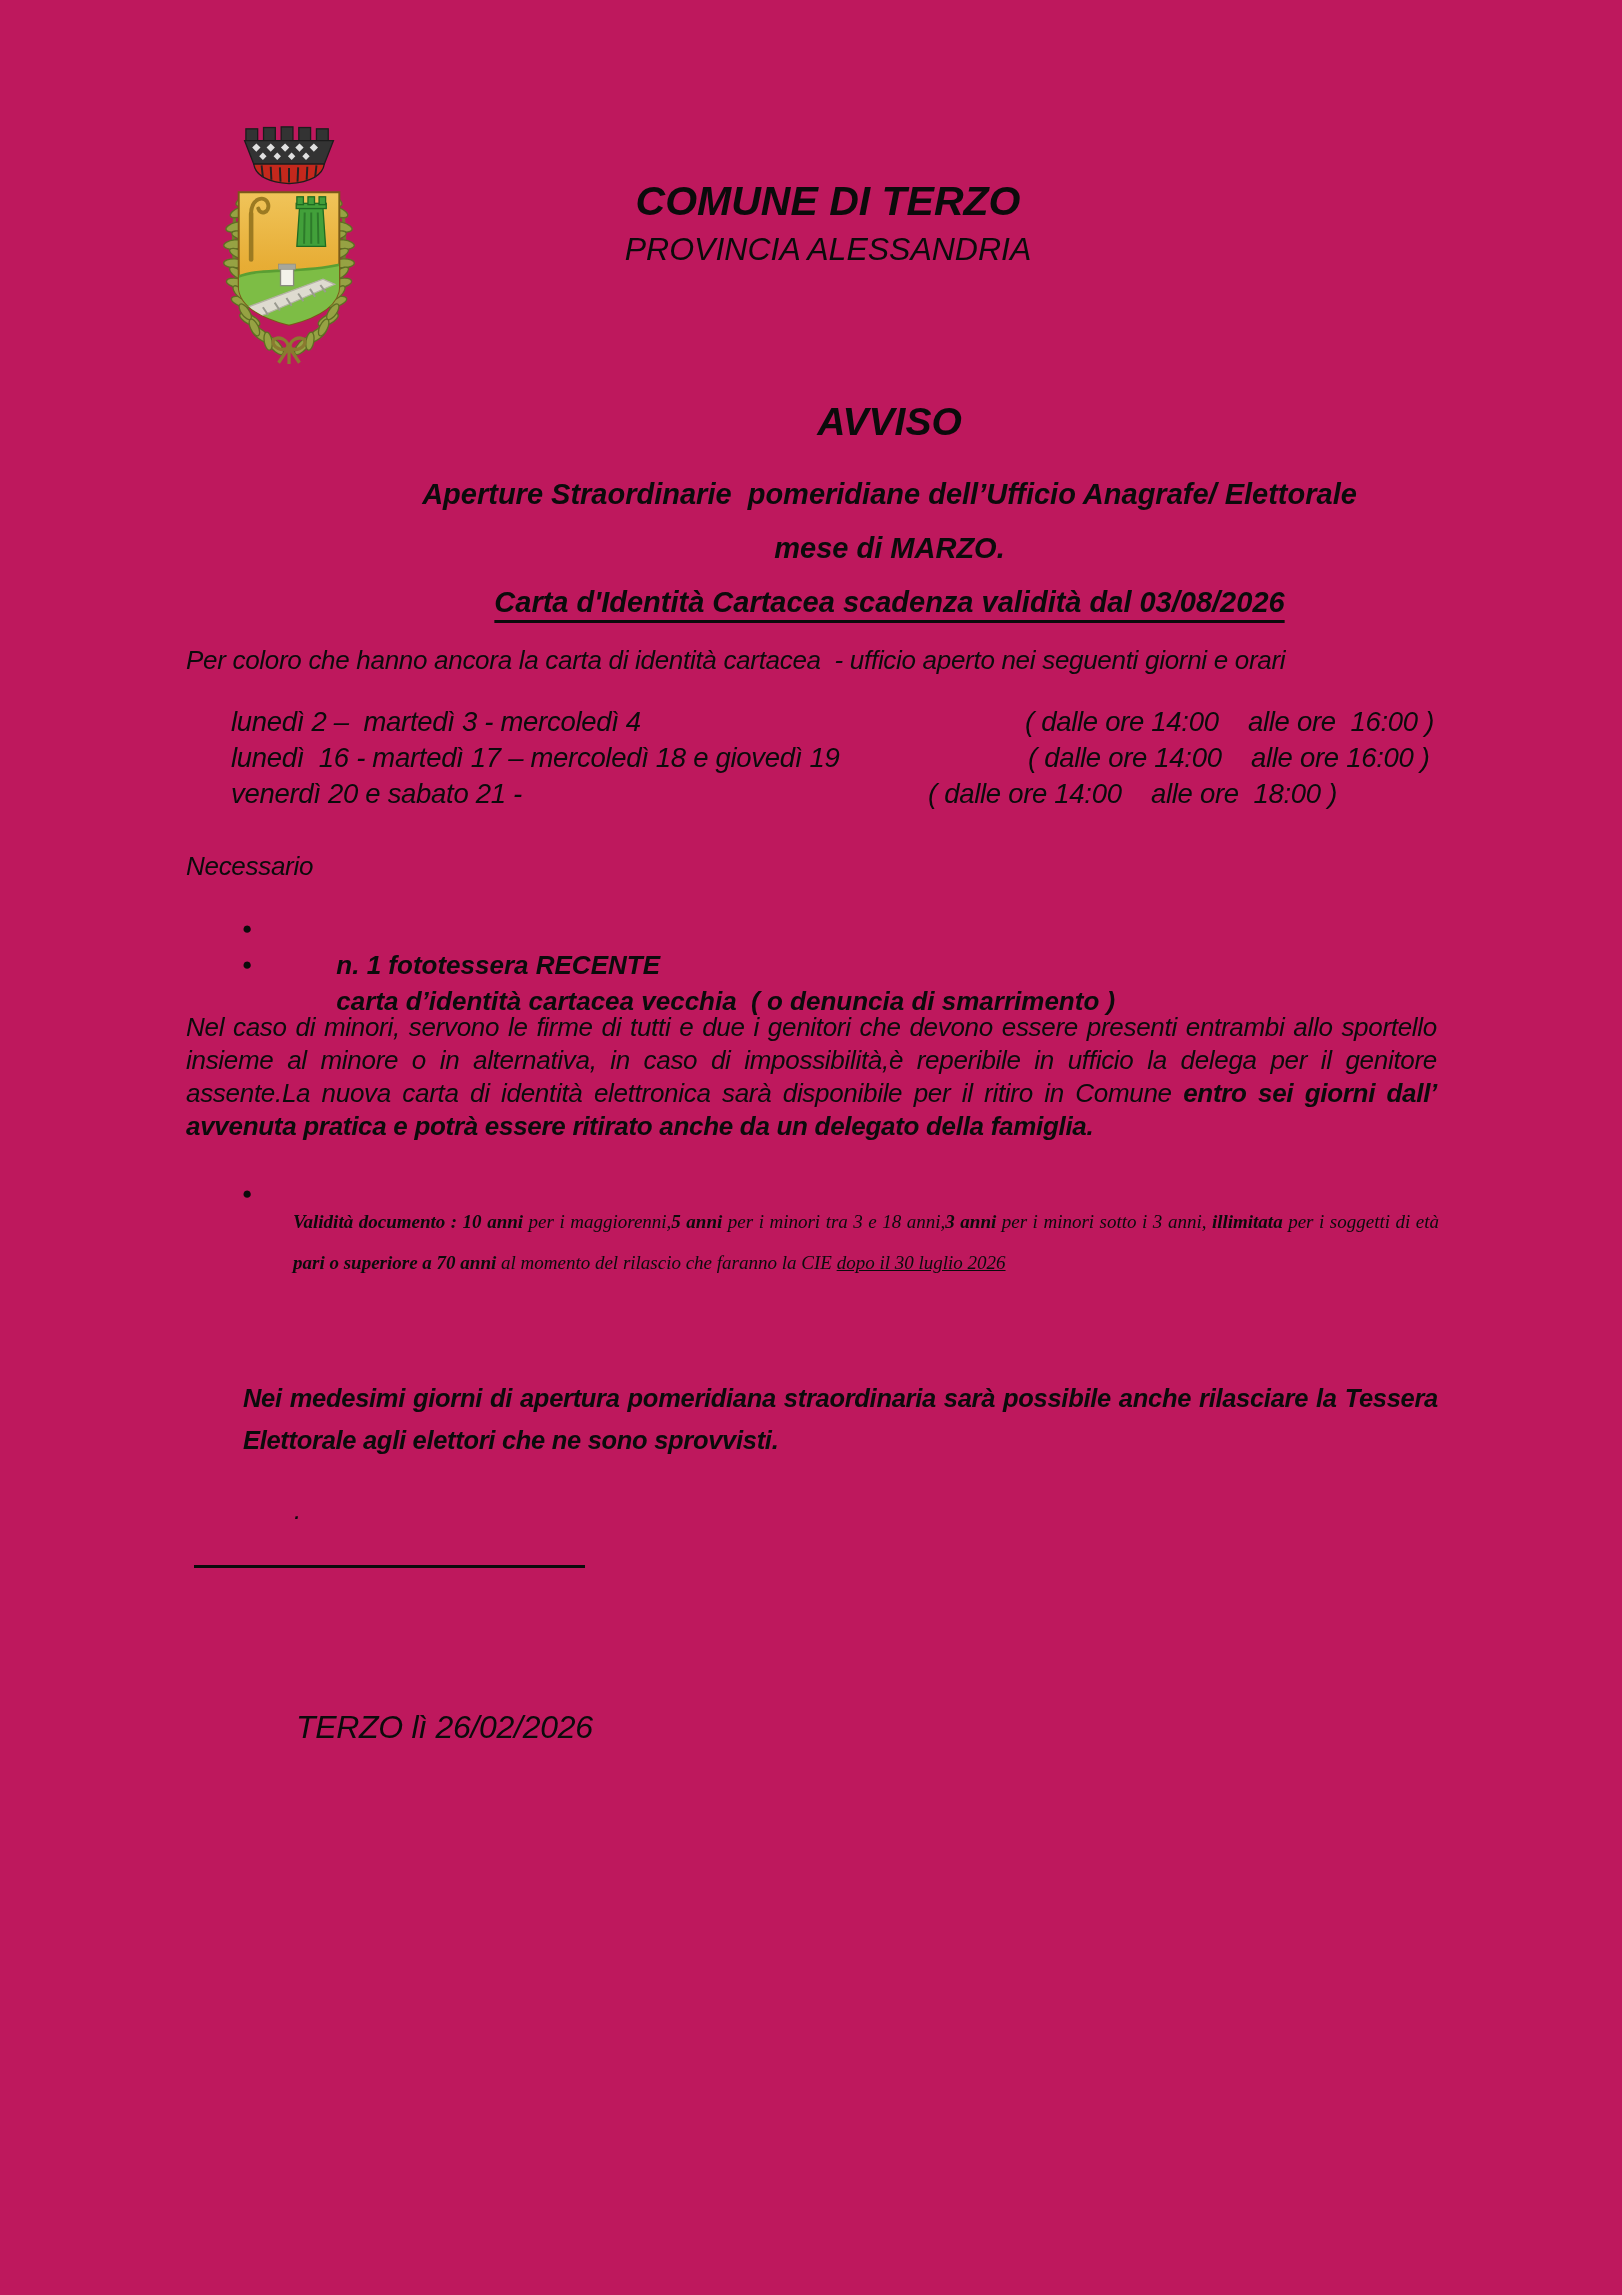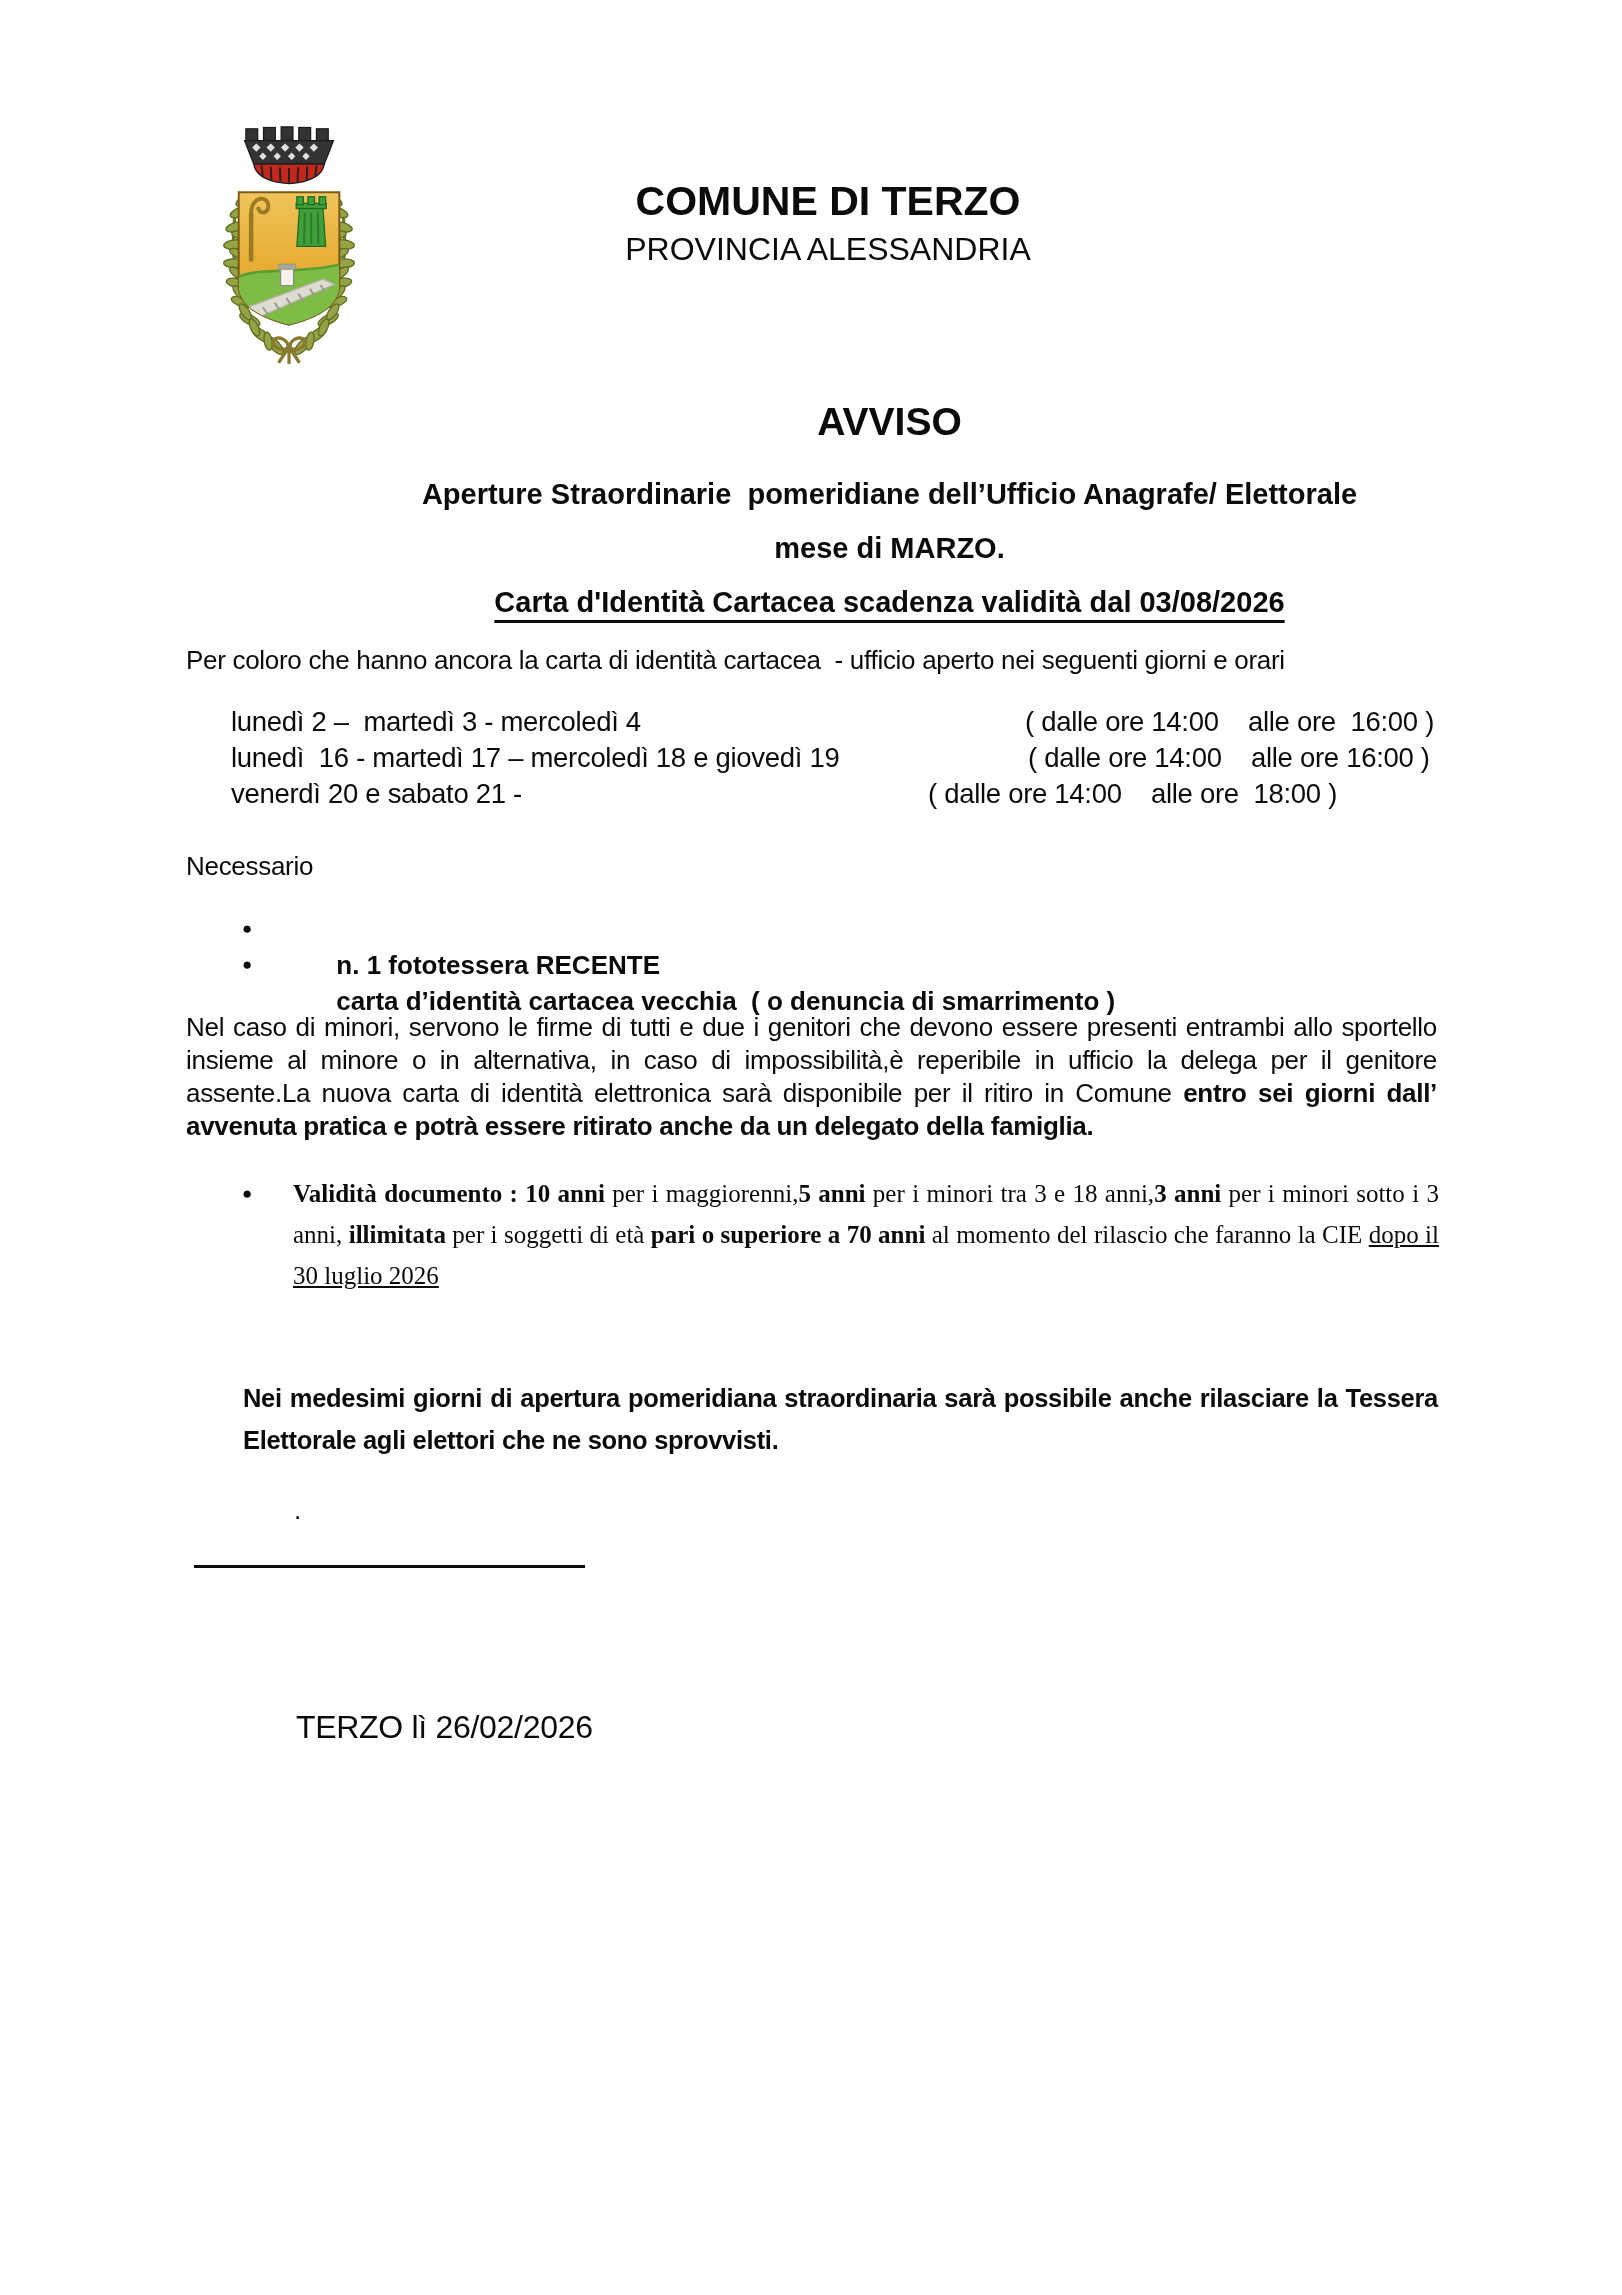--- a/index.html
+++ b/index.html
@@ -1,22 +1,23 @@
 <!DOCTYPE html>
 <html style="font-size:10.5px"><head>
 <meta charset="utf-8">
 <style>
   html,body{margin:0;padding:0;background:#888;}
   .page{
     position:relative;
     width:1622px;height:2295px;
-    background:#ffffff;
+    background:#be185d;
     font-family:"Liberation Sans",sans-serif;
     color:#0b0b0b;
     overflow:hidden;
+    font-style:italic;
   }
   .pre{white-space:pre;}
   .sans{letter-spacing:-0.3px;}
 
   
   .crest{position:absolute;left:213px;top:121px;width:154px;height:245px;}
   .title-block{position:absolute;left:419px;top:178px;width:818px;text-align:center;}
   .municipality{font-size:41px;font-weight:bold;line-height:46px;letter-spacing:0px;}
   .province{font-size:32px;line-height:41px;margin-top:5.2px;}
 
@@ -52,21 +53,21 @@
   .minori{
     position:absolute;left:186px;top:1011px;width:1251px;
     font-size:26px;line-height:33px;text-align:justify;
   }
 
   .validita{position:absolute;left:186px;top:1173px;width:1253px;}
   .validita .bullet{position:absolute;left:56px;top:0;font-size:17px;line-height:41px;}
   .validita .vtext{
     margin-left:107px;
     font-family:"Liberation Serif",serif;
-    font-size:25px;line-height:41px;text-align:justify;letter-spacing:0;
+    font-size:19px;line-height:41px;text-align:justify;letter-spacing:0;margin-top:28px;
   }
 
   .tessera{
     position:absolute;left:243px;top:1377px;width:1195px;
     font-size:25.5px;font-weight:bold;line-height:42px;text-align:justify;
   }
 
   .stray-dot{position:absolute;left:294px;top:1495px;font-size:26px;}
   .sig-line{position:absolute;left:194px;top:1565px;width:391px;height:3.3px;background:#0b0b0b;}
   .place-date{position:absolute;left:296px;top:1709px;font-size:32px;}

